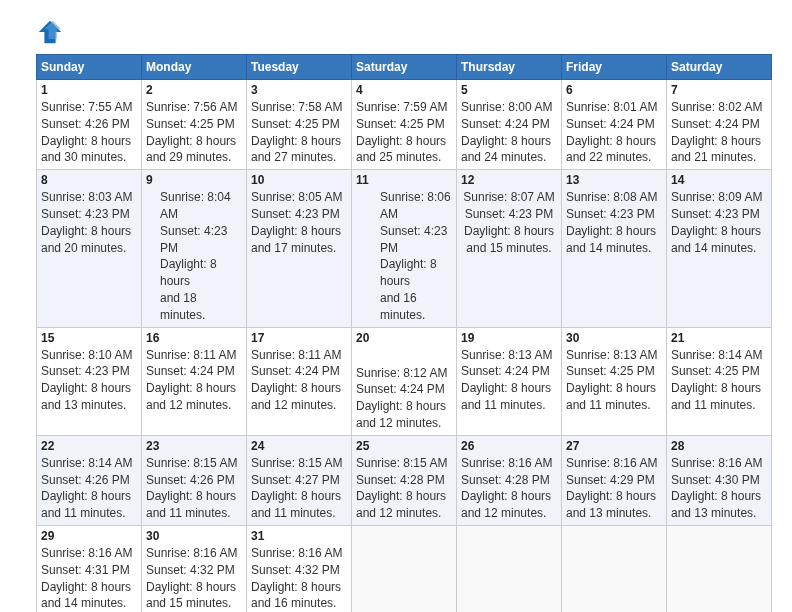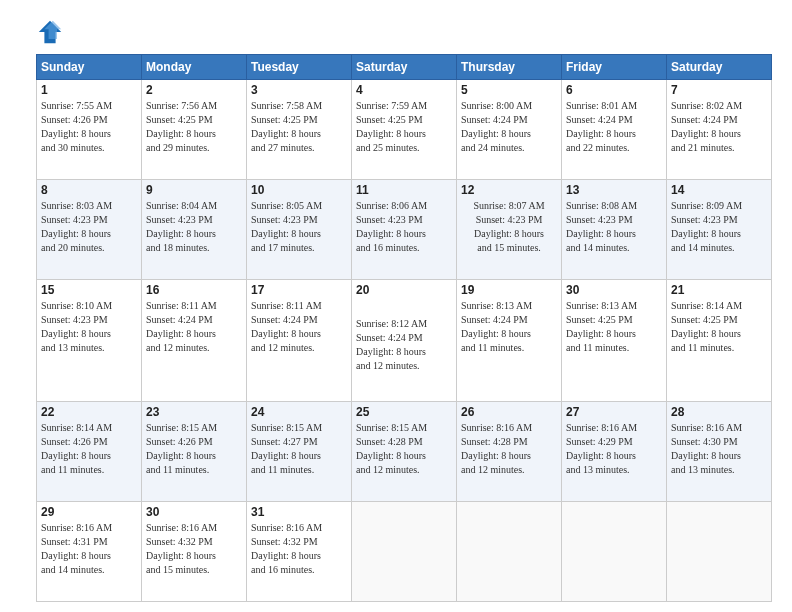--- a/index.html
+++ b/index.html
@@ -90,23 +90,22 @@
     }
     .day-num {
       font-size: 12px;
       font-weight: bold;
       color: #222;
       display: block;
       margin-bottom: 2px;
     }
     .day-info {
       color: #333;
-      font-size: 10px;
+      font-size: 12px;
       line-height: 1.4;
-      font-family: Liberation Serif, serif;
     }
     .empty-cell {
       background: #f9f9f9 !important;
     }
   </style>
 </head>
 <body>
 
 <div class="page">
   <div class="header">
@@ -193,35 +192,35 @@
         <tr>
           <td>
             <span class="day-num">8</span>
             <div class="day-info" style="white-space: pre-line;">Sunrise: 8:03 AM
 Sunset: 4:23 PM
 Daylight: 8 hours
 and 20 minutes.</div>
           </td>
           <td>
             <span class="day-num">9</span>
-            <div class="day-info" style="white-space: pre-line;">Sunrise: 8:04 AM
+            <div class="day-info" style="white-space: pre-line; margin-left: 14px;">Sunrise: 8:04 AM
 Sunset: 4:23 PM
 Daylight: 8 hours
 and 18 minutes.</div>
           </td>
           <td>
             <span class="day-num">10</span>
             <div class="day-info" style="white-space: pre-line;">Sunrise: 8:05 AM
 Sunset: 4:23 PM
 Daylight: 8 hours
 and 17 minutes.</div>
           </td>
           <td>
             <span class="day-num">11</span>
-            <div class="day-info" style="white-space: pre-line;">Sunrise: 8:06 AM
+            <div class="day-info" style="white-space: pre-line; margin-left: 24px;">Sunrise: 8:06 AM
 Sunset: 4:23 PM
 Daylight: 8 hours
 and 16 minutes.</div>
           </td>
           <td>
             <span class="day-num">12</span>
             <div class="day-info" style="white-space: pre-line; text-align: center;">Sunrise: 8:07 AM
 Sunset: 4:23 PM
 Daylight: 8 hours
 and 15 minutes.</div>

